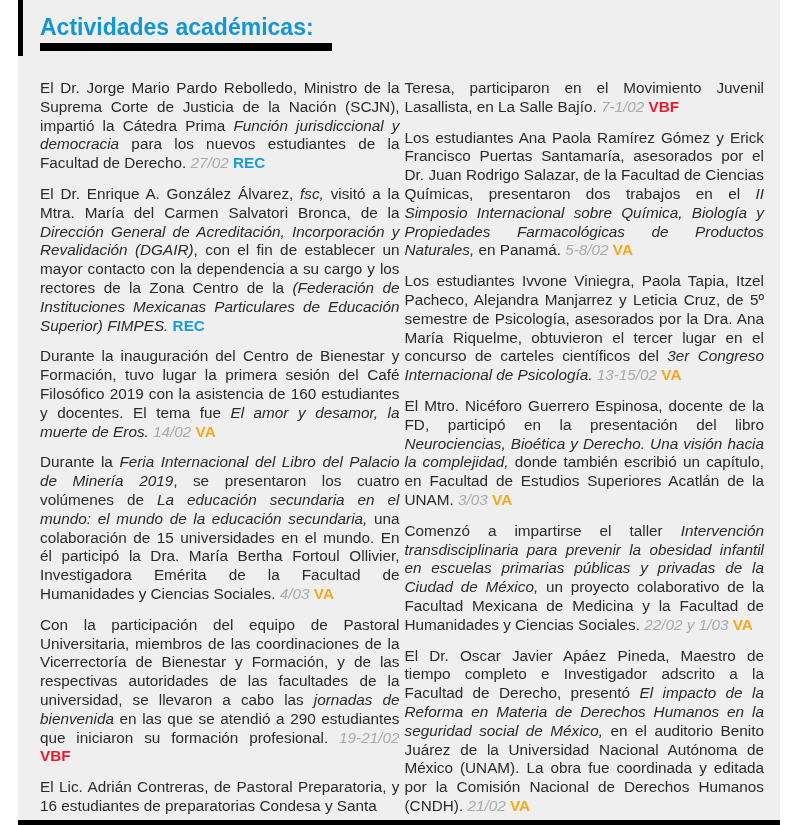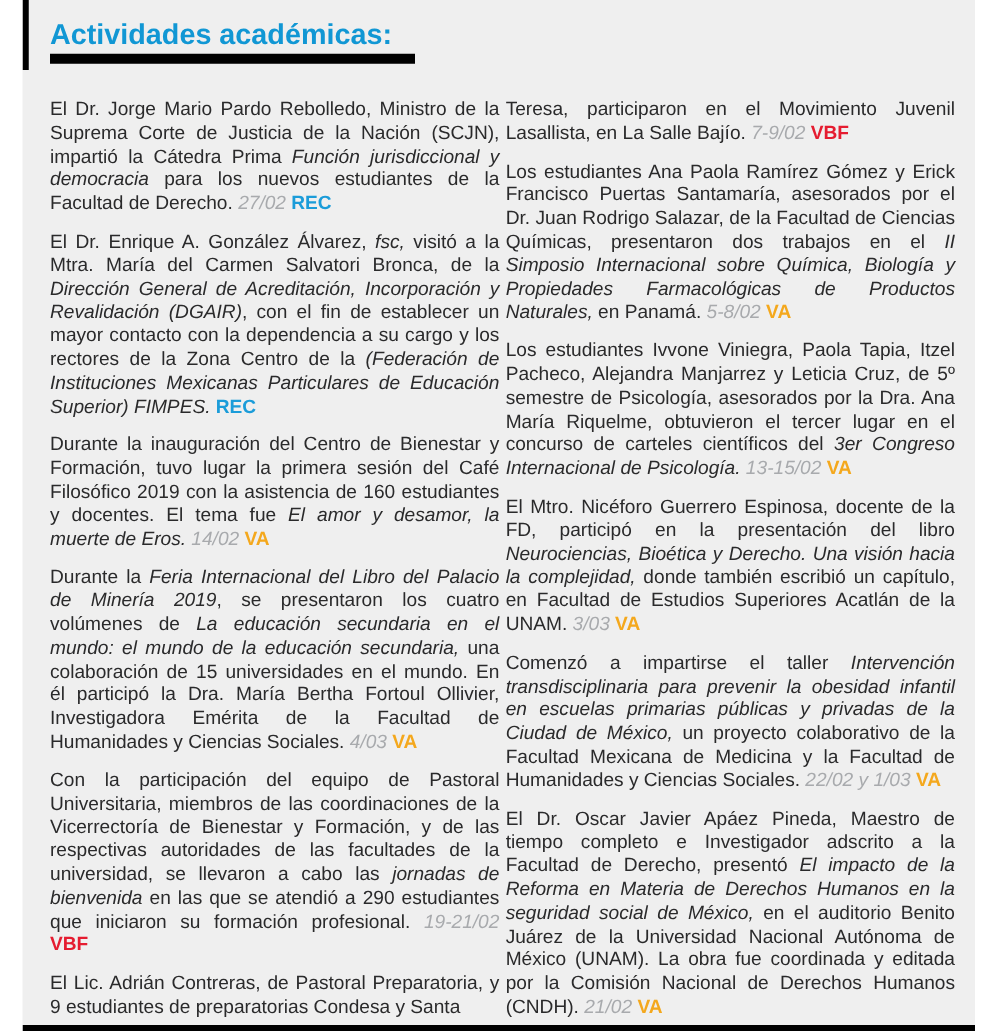--- a/index.html
+++ b/index.html
@@ -96,24 +96,24 @@
   <div class="content">
     <h1 class="page-title">Actividades académicas:</h1>
     <div class="title-underline"></div>
     <div class="columns">
       <div class="col">
           <p class="para"><span class="rm">El Dr. Jorge Mario Pardo Rebolledo, Ministro de la Suprema Corte de Justicia de la Nación (SCJN), impartió la Cátedra Prima </span><span class="it">Función jurisdiccional y democracia</span><span class="rm"> para los nuevos estudiantes de la Facultad de Derecho. </span><span class="date">27/02 </span><span class="tag" style="color: rgb(27, 156, 217);">REC</span></p>
           <p class="para"><span class="rm">El Dr. Enrique A. González Álvarez, </span><span class="it">fsc,</span><span class="rm"> visitó a la Mtra. María del Carmen Salvatori Bronca, de la </span><span class="it">Dirección General de Acreditación, Incorporación y Revalidación (DGAIR)</span><span class="rm">, con el fin de establecer un mayor contacto con la dependencia a su cargo y los rectores de la Zona Centro de la </span><span class="it">(Federación de Instituciones Mexicanas Particulares de Educación Superior) FIMPES.</span><span class="rm"> </span><span class="tag" style="color: rgb(27, 156, 217);">REC</span></p>
           <p class="para"><span class="rm">Durante la inauguración del Centro de Bienestar y Formación, tuvo lugar la primera sesión del Café Filosófico 2019 con la asistencia de 160 estudiantes y docentes. El tema fue </span><span class="it">El amor y desamor, la muerte de Eros.</span><span class="rm"> </span><span class="date">14/02 </span><span class="tag" style="color: rgb(244, 168, 29);">VA</span></p>
           <p class="para"><span class="rm">Durante la </span><span class="it">Feria Internacional del Libro del Palacio de Minería 2019</span><span class="rm">, se presentaron los cuatro volúmenes de </span><span class="it">La educación secundaria en el mundo: el mundo de la educación secundaria,</span><span class="rm"> una colaboración de 15 universidades en el mundo. En él participó la Dra. María Bertha Fortoul Ollivier, Investigadora Emérita de la Facultad de Humanidades y Ciencias Sociales. </span><span class="date">4/03 </span><span class="tag" style="color: rgb(244, 168, 29);">VA</span></p>
           <p class="para"><span class="rm">Con la participación del equipo de Pastoral Universitaria, miembros de las coordinaciones de la Vicerrectoría de Bienestar y Formación, y de las respectivas autoridades de las facultades de la universidad, se llevaron a cabo las </span><span class="it">jornadas de bienvenida</span><span class="rm"> en las que se atendió a 290 estudiantes que iniciaron su formación profesional. </span><span class="date">19-21/02 </span><span class="tag" style="color: rgb(229, 28, 48);">VBF</span></p>
-          <p class="para"><span class="rm">El Lic. Adrián Contreras, de Pastoral Preparatoria, y 9 estudiantes de preparatorias Condesa y Santa</span></p>
+          <p class="para"><span class="rm">El Lic. Adrián Contreras, de Pastoral Preparatoria, y 16 estudiantes de preparatorias Condesa y Santa</span></p>
         </div>
       <div class="col">
-          <p class="para"><span class="rm">Teresa, participaron en el Movimiento Juvenil Lasallista, en La Salle Bajío. </span><span class="date">7-9/02 </span><span class="tag" style="color: rgb(229, 28, 48);">VBF</span></p>
+          <p class="para"><span class="rm">Teresa, participaron en el Movimiento Juvenil Lasallista, en La Salle Bajío. </span><span class="date">7-1/02 </span><span class="tag" style="color: rgb(229, 28, 48);">VBF</span></p>
           <p class="para"><span class="rm">Los estudiantes Ana Paola Ramírez Gómez y Erick Francisco Puertas Santamaría, asesorados por el Dr. Juan Rodrigo Salazar, de la Facultad de Ciencias Químicas, presentaron dos trabajos en el </span><span class="it">II Simposio Internacional sobre Química, Biología y Propiedades Farmacológicas de Productos Naturales,</span><span class="rm"> en Panamá. </span><span class="date">5-8/02 </span><span class="tag" style="color: rgb(244, 168, 29);">VA</span></p>
           <p class="para"><span class="rm">Los estudiantes Ivvone Viniegra, Paola Tapia, Itzel Pacheco, Alejandra Manjarrez y Leticia Cruz, de 5º semestre de Psicología, asesorados por la Dra. Ana María Riquelme, obtuvieron el tercer lugar en el concurso de carteles científicos del </span><span class="it">3er Congreso Internacional de Psicología.</span><span class="rm"> </span><span class="date">13-15/02 </span><span class="tag" style="color: rgb(244, 168, 29);">VA</span></p>
           <p class="para"><span class="rm">El Mtro. Nicéforo Guerrero Espinosa, docente de la FD, participó en la presentación del libro </span><span class="it">Neurociencias, Bioética y Derecho. Una visión hacia la complejidad,</span><span class="rm"> donde también escribió un capítulo, en Facultad de Estudios Superiores Acatlán de la UNAM. </span><span class="date">3/03 </span><span class="tag" style="color: rgb(244, 168, 29);">VA</span></p>
           <p class="para"><span class="rm">Comenzó a impartirse el taller </span><span class="it">Intervención transdisciplinaria para prevenir la obesidad infantil en escuelas primarias públicas y privadas de la Ciudad de México,</span><span class="rm"> un proyecto colaborativo de la Facultad Mexicana de Medicina y la Facultad de Humanidades y Ciencias Sociales. </span><span class="date">22/02 y 1/03 </span><span class="tag" style="color: rgb(244, 168, 29);">VA</span></p>
           <p class="para"><span class="rm">El Dr. Oscar Javier Apáez Pineda, Maestro de tiempo completo e Investigador adscrito a la Facultad de Derecho, presentó </span><span class="it">El impacto de la Reforma en Materia de Derechos Humanos en la seguridad social de México,</span><span class="rm"> en el auditorio Benito Juárez de la Universidad Nacional Autónoma de México (UNAM). La obra fue coordinada y editada por la Comisión Nacional de Derechos Humanos (CNDH). </span><span class="date">21/02 </span><span class="tag" style="color: rgb(244, 168, 29);">VA</span></p>
         </div>
     </div>
   </div>
   <div class="bottom-bar"></div>
 </div>

